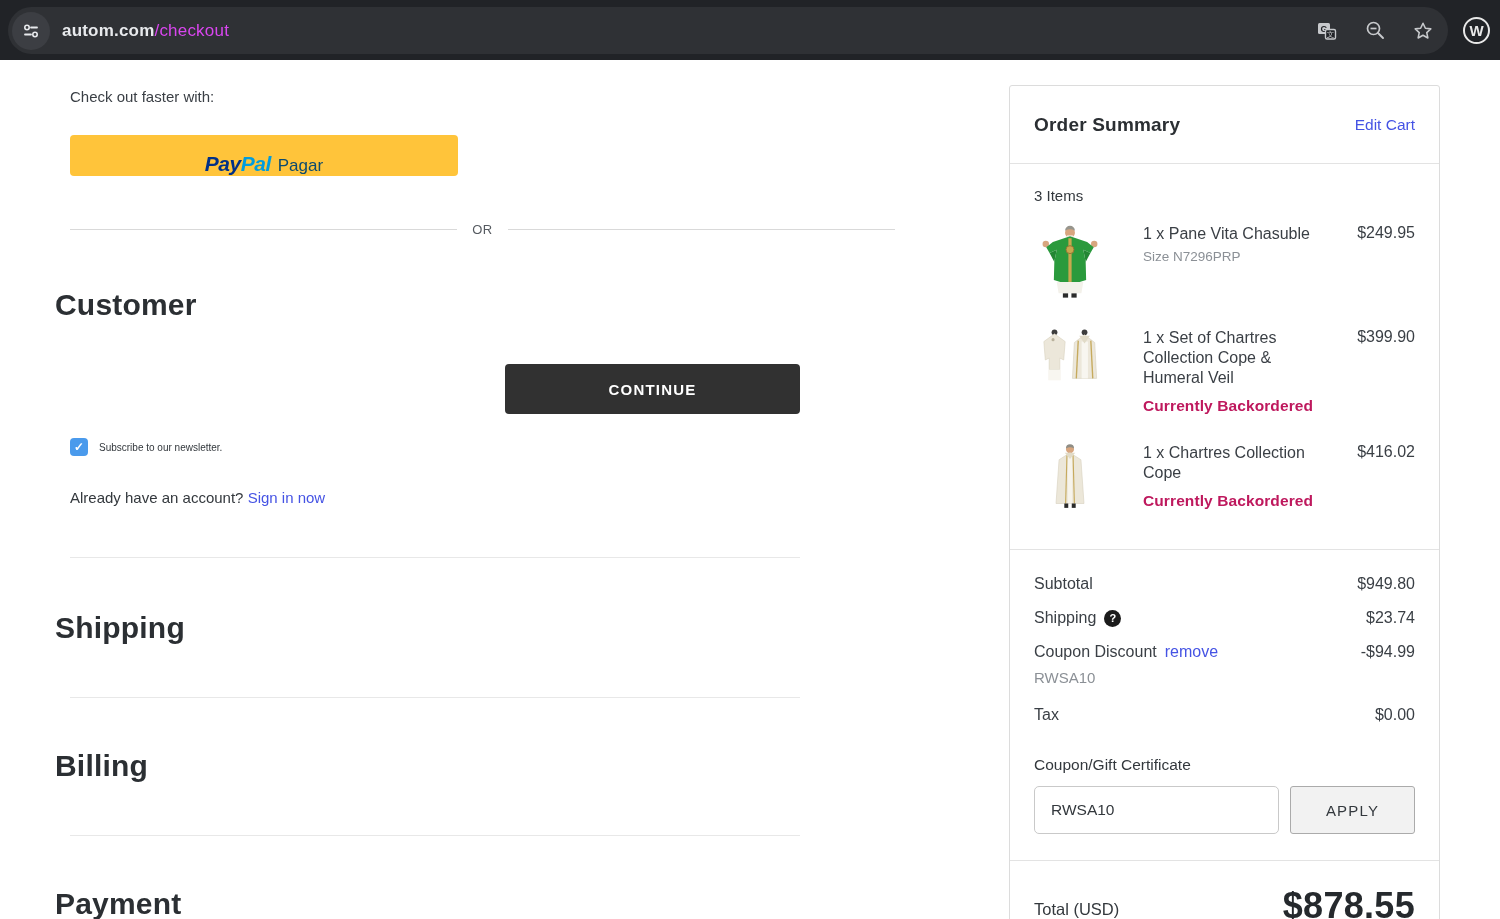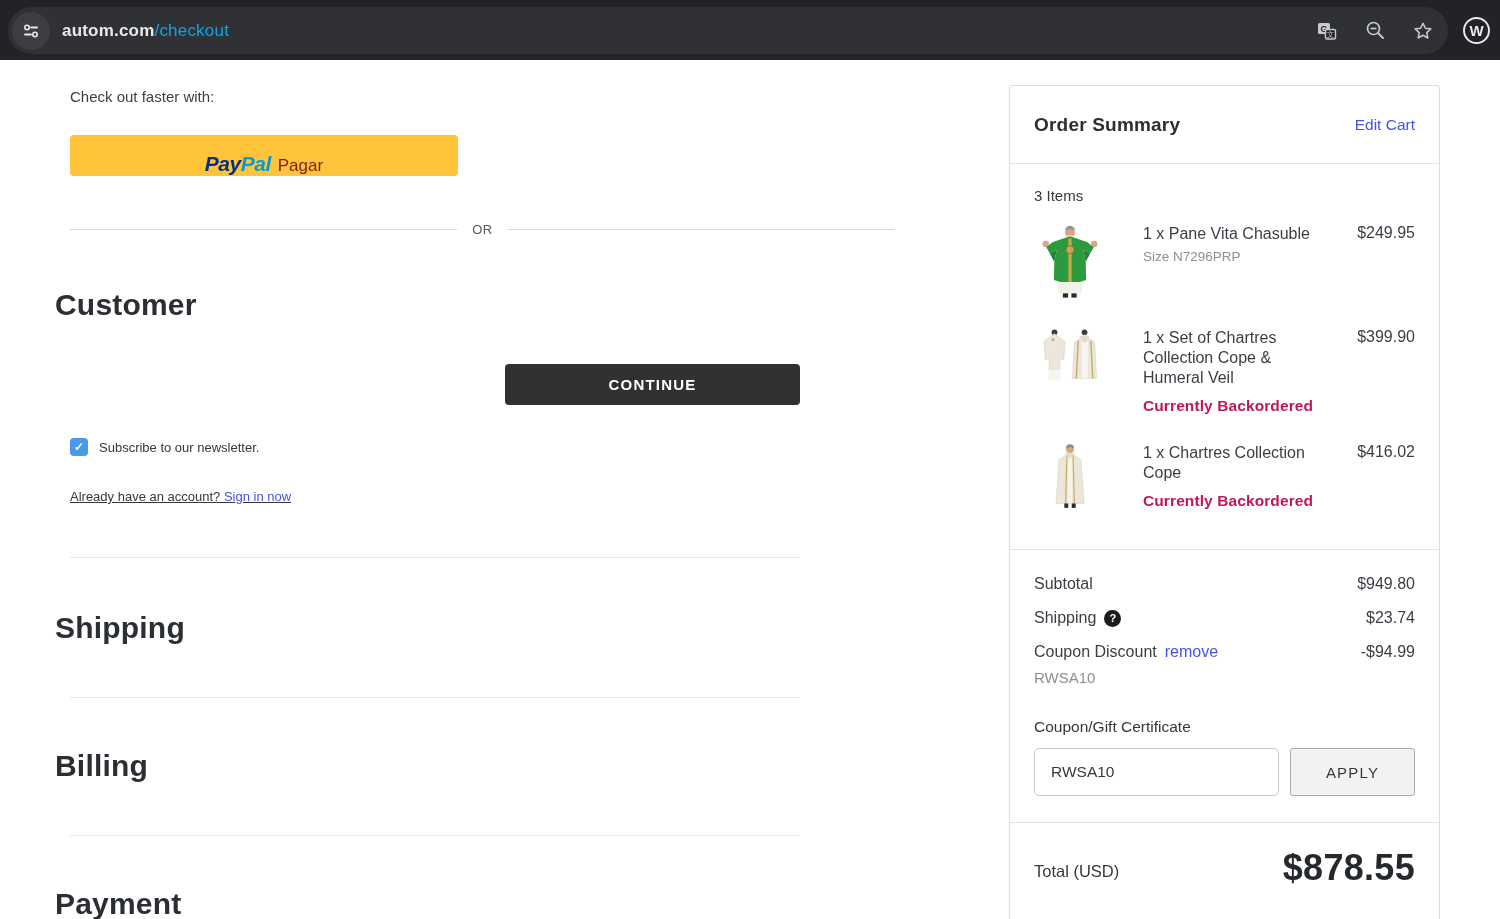--- a/index.html
+++ b/index.html
@@ -14,38 +14,38 @@
   .urlbar {
     position:absolute; left:8px; top:7px; width:1440px; height:47px;
     background:#2f3135; border-radius:24px; display:flex; align-items:center;
   }
   .site-btn {
     width:38px; height:38px; border-radius:50%; background:#3c3e43;
     margin-left:4px; display:flex; align-items:center; justify-content:center; cursor:pointer;
   }
   .url-text { margin-left:12px; font-size:17px; letter-spacing:.2px; white-space:nowrap; }
   .url-domain { color:#e8eaed; font-weight:bold; }
-  .url-path { color:#0ea5e9; }
+  .url-path { color:#d946ef; }
   .urlbar-right { position:absolute; right:14px; top:0; height:47px; display:flex; align-items:center; gap:26px; }
   .bar-icon { width:22px; height:22px; display:flex; align-items:center; justify-content:center; cursor:pointer; }
   .ext-icon {
     position:absolute; right:10px; top:17px; width:27px; height:27px; border-radius:50%;
     border:2px solid #e8e8e8; color:#e8e8e8; font-weight:bold; font-size:15px;
     display:flex; align-items:center; justify-content:center; cursor:pointer; background:#212327;
   }
 
   
   .express-label { position:absolute; left:70px; top:88px; font-size:15px; color:#3a3f45; }
   .paypal-btn {
     position:absolute; left:70px; top:135px; width:388px; height:41px; border:none;
     border-radius:4px; cursor:pointer; display:flex; align-items:flex-end; justify-content:center; gap:7px;
   }
   .pp-pay { font-style:italic; font-weight:bold; font-size:21px; color:#013087; letter-spacing:-.5px; }
   .pp-pal { font-style:italic; font-weight:bold; font-size:21px; color:#019cde; letter-spacing:-.5px; }
-  .pp-action { font-size:17px; color:#7f1d1d; }
+  .pp-action { font-size:17px; color:#0c4a6e; }
 
   .or-divider { position:absolute; left:70px; top:222px; width:825px; height:15px;
     display:flex; align-items:center; }
   .or-line { flex:1; height:1px; background:#d9d9d9; }
   .or-text { padding:0 15px; font-size:13px; color:#555a60; letter-spacing:.5px; }
 
   .section-h { position:absolute; left:55px; font-size:30px; font-weight:bold; color:#2b2f33; letter-spacing:.2px; }
   .h-customer { top:288px; }
   .h-shipping { top:611px; }
   .h-billing  { top:749px; }
@@ -54,34 +54,34 @@
   .sec-divider { position:absolute; left:70px; width:730px; height:1px; background:#e8e8e8; }
   .d1 { top:557px; } .d2 { top:697px; } .d3 { top:835px; }
 
   .email-box {
     position:absolute; left:70px; top:364px; width:425px; height:55px;
     background:#fcfcfc; border:1px solid #ddd; border-radius:3px; cursor:text;
   }
   .email-label { position:absolute; left:18px; top:9px; font-size:13px; color:#757575; }
 
   .continue-btn {
-    position:absolute; left:505px; top:364px; width:295px; height:41px;
+    position:absolute; left:505px; top:364px; width:295px; height:50px;
     background:#313131; color:#fff; border:none; border-radius:4px;
     font-family:"Liberation Sans", sans-serif; font-size:15px; font-weight:bold;
     letter-spacing:1.2px; cursor:pointer;
   }
 
   .newsletter { position:absolute; left:70px; top:438px; display:flex; align-items:center; gap:11px; }
   .checkbox {
     width:18px; height:18px; border-radius:4px; background:#4a9aec; cursor:pointer;
     display:flex; align-items:center; justify-content:center; color:#fff; font-size:12px; font-weight:bold;
   }
-  .newsletter-label { font-size:13px; color:#33383d; cursor:default; }
-
-  .signin-row { position:absolute; left:70px; top:489px; font-size:13px; color:#33383d;text-decoration:underline; }
+  .newsletter-label { font-size:10px; color:#33383d; cursor:default; }
+
+  .signin-row { position:absolute; left:70px; top:489px; font-size:15px; color:#33383d; }
   .link { color:#4553e4; text-decoration:none; cursor:pointer; }
 
   
   .panel {
     position:absolute; left:1009px; top:85px; width:431px; height:880px;
     background:#fff; border:1px solid #dcdcdc; border-radius:3px;
   }
   .panel-head { height:77px; display:flex; align-items:center; justify-content:space-between; padding:0 24px; }
   .panel-title { font-size:19px; font-weight:bold; color:#2b2f33; letter-spacing:.2px; }
   .edit-cart { font-size:15.5px; }
@@ -294,20 +294,24 @@
         <span>$23.74</span>
       </div>
       <div class="t-row">
         <span class="t-left">
           <span>Coupon Discount</span>
           <a class="link">remove</a>
         </span>
         <span>-$94.99</span>
       </div>
       <div class="coupon-code">RWSA10</div>
+      <div class="t-row t-tax">
+        <span>Tax</span>
+        <span>$0.00</span>
+      </div>
     </div>
 
     <div class="coupon-label">Coupon/Gift Certificate</div>
     <div class="coupon-row">
       <input class="coupon-input" type="text" value="RWSA10" style="">
       <button class="apply-btn">APPLY</button>
     </div>
 
     <div class="panel-divider"></div>
 

